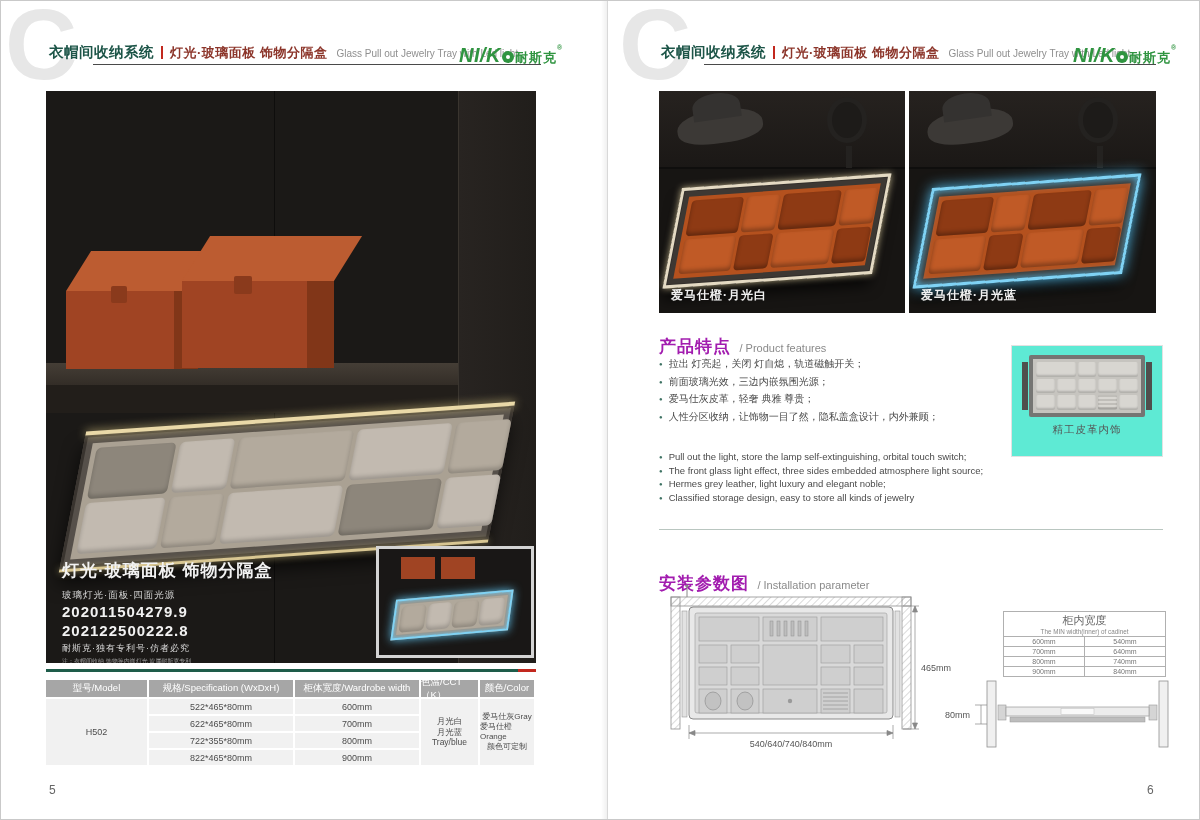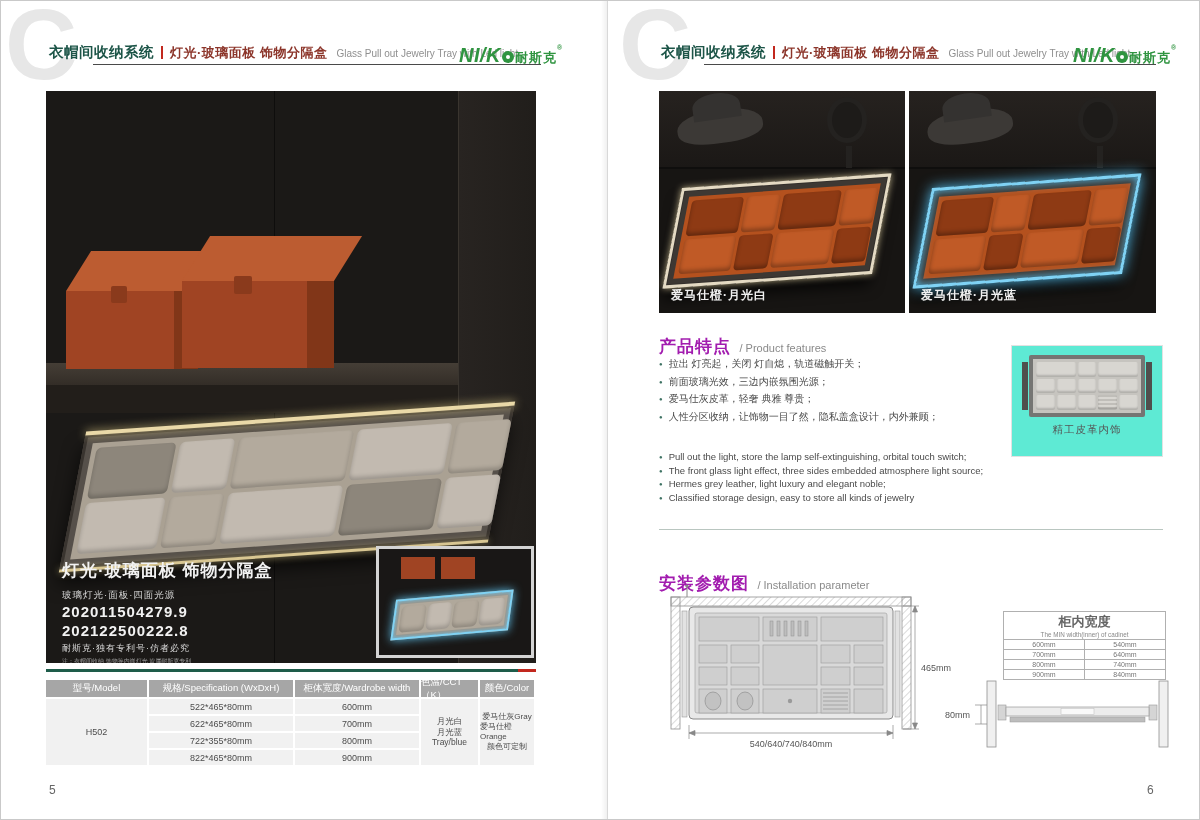--- a/index.html
+++ b/index.html
@@ -125,21 +125,21 @@
         grid-template-columns:repeat(5,1fr);grid-template-rows:repeat(3,1fr);gap:2px;padding:3px;}
   .lp{background:#d8d6d1;border-radius:2px;box-shadow:inset 0 -2px 2px rgba(0,0,0,.18);}
   .lp.stripe{background:repeating-linear-gradient(#c0beb9 0 2px,#d8d6d1 2px 4px);}
   .lv-cap{text-align:center;font-size:10.5px;color:#555;margin-top:6px;letter-spacing:1px;}
   .divider{position:absolute;left:658px;top:528px;width:504px;height:1px;background:#b9c6c0;}
 
   
   .inst-table{position:absolute;left:1002px;top:610px;width:163px;border-collapse:collapse;
         font-size:7px;color:#777;}
   .inst-table td,.inst-table th{border:1px solid #b0b0b0;text-align:center;padding:1px 0;font-weight:normal;}
-  .inst-table th .t1{font-size:13px;color:#666;font-weight:bold;}
+  .inst-table th .t1{font-size:11px;color:#666;}
   .inst-table th .t2{font-size:6.3px;color:#888;}
   svg text{font-family:"Liberation Sans","DejaVu Sans",sans-serif;}
 </style>
 </head>
 <body>
 
 <div class="spread">
 
   <div class="c-mark" style="left:4px;">C</div>
   <div class="hdr" style="left:48px;">

